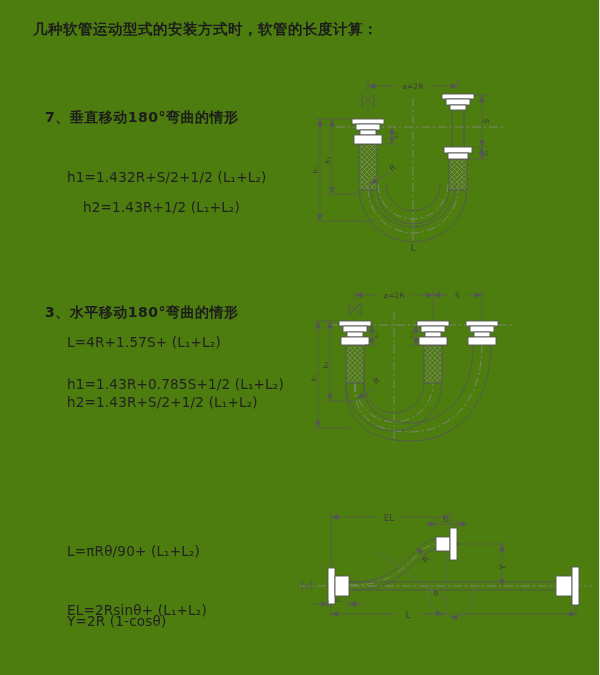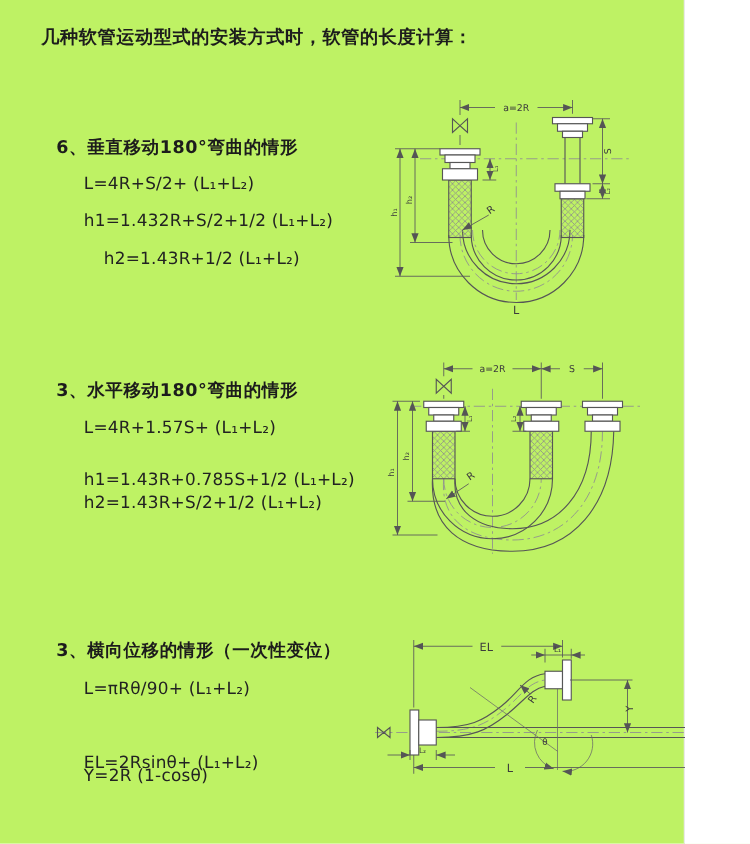--- a/index.html
+++ b/index.html
@@ -1,44 +1,42 @@
 <!DOCTYPE html>
 <html><head>
 <meta charset="utf-8">
 <style>
   html,body{margin:0;padding:0;background:#fff;}
   .page{
-    position:relative;width:548px;height:675px;background:#bef264;overflow:hidden;
+    position:relative;width:600px;height:675px;background:#4d7c0f;overflow:hidden;
     font-family:"DejaVu Sans","Liberation Sans",sans-serif;color:#1c1c1c;
     box-shadow:inset -1px 0 0 #e9e9e9;
   }
   .title{position:absolute;left:33px;top:20px;font-size:14.5px;font-weight:600;letter-spacing:.5px;}
   .s-head{position:absolute;font-size:14px;font-weight:600;letter-spacing:.5px;}
   .formula{position:absolute;left:67px;font-size:13.5px;font-weight:400;color:#222;letter-spacing:.2px;}
   .dia{position:absolute;}
   svg text{fill:#3c3c3c;font-family:"DejaVu Sans","Liberation Sans",sans-serif;}
 </style>
 </head>
 <body>
 
 <div class="page">
 
   <div class="title">几种软管运动型式的安装方式时，软管的长度计算：</div>
 
-  <div class="s-head" style="left:45px;top:109px;">6、垂直移动180°弯曲的情形</div>
-  <div class="formula" style="top:139px;">L=4R+S/2+ (L₁+L₂)</div>
+  <div class="s-head" style="left:45px;top:109px;">7、垂直移动180°弯曲的情形</div>
   <div class="formula" style="top:169px;">h1=1.432R+S/2+1/2 (L₁+L₂)</div>
   <div class="formula" style="top:199px;margin-left:16px;">h2=1.43R+1/2 (L₁+L₂)</div>
 
   <div class="s-head" style="left:45px;top:304px;">3、水平移动180°弯曲的情形</div>
   <div class="formula" style="top:334px;">L=4R+1.57S+ (L₁+L₂)</div>
   <div class="formula" style="top:376px;">h1=1.43R+0.785S+1/2 (L₁+L₂)</div>
   <div class="formula" style="top:394px;">h2=1.43R+S/2+1/2 (L₁+L₂)</div>
 
-  <div class="s-head" style="left:45px;top:512px;">3、横向位移的情形（一次性变位）</div>
   <div class="formula" style="top:543px;">L=πRθ/90+ (L₁+L₂)</div>
   <div class="formula" style="top:573px;margin-top:40px;">Y=2R (1-cosθ)</div>
   <div class="formula" style="top:602px;">EL=2Rsinθ+ (L₁+L₂)</div>
 
   <svg class="dia" style="left:312px;top:72px;" width="278" height="183" viewBox="0 0 278 183">
     <defs>
       <marker id="arr1" viewBox="0 0 8 7" refX="7.5" refY="3.5" markerWidth="8" markerHeight="7" orient="auto-start-reverse" markerUnits="userSpaceOnUse">
         <path d="M0,0.6 L7.5,3.5 L0,6.4 Z" fill="#555"></path>
       </marker>
       <pattern id="br1" width="5" height="5" patternUnits="userSpaceOnUse">

